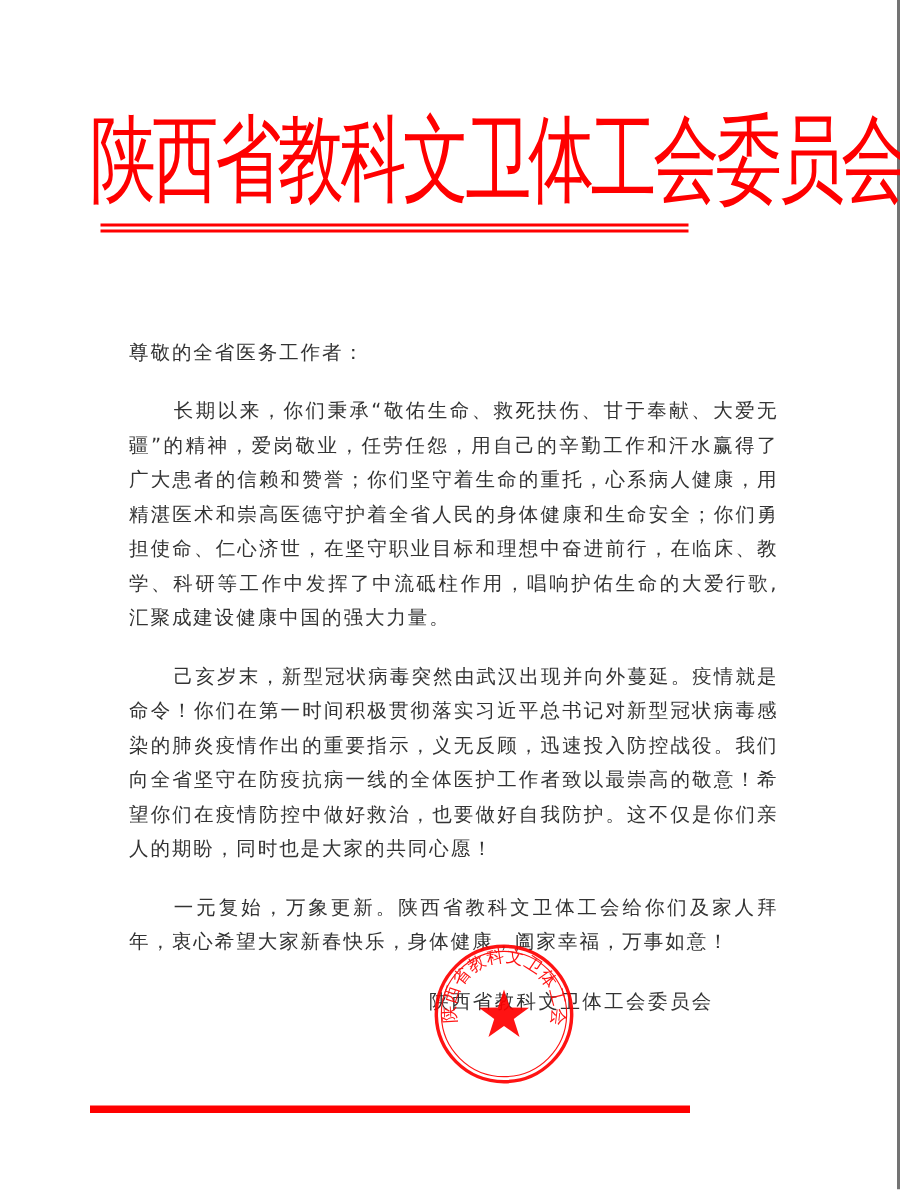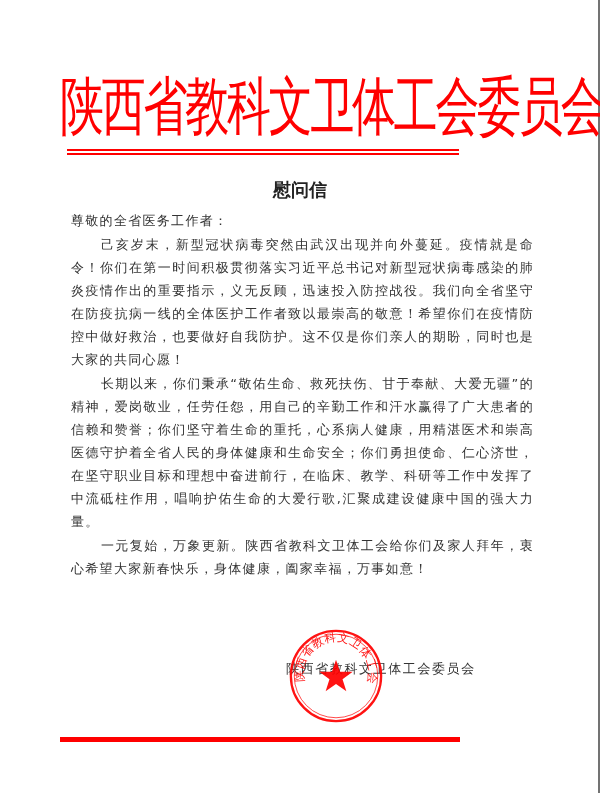--- a/index.html
+++ b/index.html
@@ -67,21 +67,21 @@
       left: 70px;
       top: 208px;
       width: 465px;
       font-size: 13px;
       line-height: 23px;
       color: #333;
       letter-spacing: 1.3px;
       font-family: "DejaVu Sans", "Liberation Sans", sans-serif;
     }
     .body-text p {
-      margin: 1px;
+      margin: 16px;
       text-align: justify;
     }
     .body-text p.indent {
       text-indent: 2.3em;
     }
     .signature {
       position: absolute;
       left: 286px;
       top: 657px;
       width: 240px;
@@ -115,26 +115,25 @@
   </style>
 </head>
 <body>
 
 <div class="page">
 
   <div class="masthead">陕西省教科文卫体工会委员会</div>
   <div class="masthead-rule"></div>
   <div class="masthead-rule second"></div>
 
-  <div class="title">慰问信</div>
 
   <div class="body-text">
     <p>尊敬的全省医务工作者：</p>
+    <p class="indent">长期以来，你们秉承“敬佑生命、救死扶伤、甘于奉献、大爱无疆”的精神，爱岗敬业，任劳任怨，用自己的辛勤工作和汗水赢得了广大患者的信赖和赞誉；你们坚守着生命的重托，心系病人健康，用精湛医术和崇高医德守护着全省人民的身体健康和生命安全；你们勇担使命、仁心济世，在坚守职业目标和理想中奋进前行，在临床、教学、科研等工作中发挥了中流砥柱作用，唱响护佑生命的大爱行歌,汇聚成建设健康中国的强大力量。</p>
     <p class="indent">己亥岁末，新型冠状病毒突然由武汉出现并向外蔓延。疫情就是命令！你们在第一时间积极贯彻落实习近平总书记对新型冠状病毒感染的肺炎疫情作出的重要指示，义无反顾，迅速投入防控战役。我们向全省坚守在防疫抗病一线的全体医护工作者致以最崇高的敬意！希望你们在疫情防控中做好救治，也要做好自我防护。这不仅是你们亲人的期盼，同时也是大家的共同心愿！</p>
-    <p class="indent">长期以来，你们秉承“敬佑生命、救死扶伤、甘于奉献、大爱无疆”的精神，爱岗敬业，任劳任怨，用自己的辛勤工作和汗水赢得了广大患者的信赖和赞誉；你们坚守着生命的重托，心系病人健康，用精湛医术和崇高医德守护着全省人民的身体健康和生命安全；你们勇担使命、仁心济世，在坚守职业目标和理想中奋进前行，在临床、教学、科研等工作中发挥了中流砥柱作用，唱响护佑生命的大爱行歌,汇聚成建设健康中国的强大力量。</p>
     <p class="indent">一元复始，万象更新。陕西省教科文卫体工会给你们及家人拜年，衷心希望大家新春快乐，身体健康，阖家幸福，万事如意！</p>
   </div>
 
   <div class="signature">
     <div>陕西省教科文卫体工会委员会</div>
   </div>
 
   <svg class="seal" viewBox="0 0 100 100">
     <defs>
       <path id="sealArc" d="M 17,56 A 34,34 0 1,1 83,56"></path>

